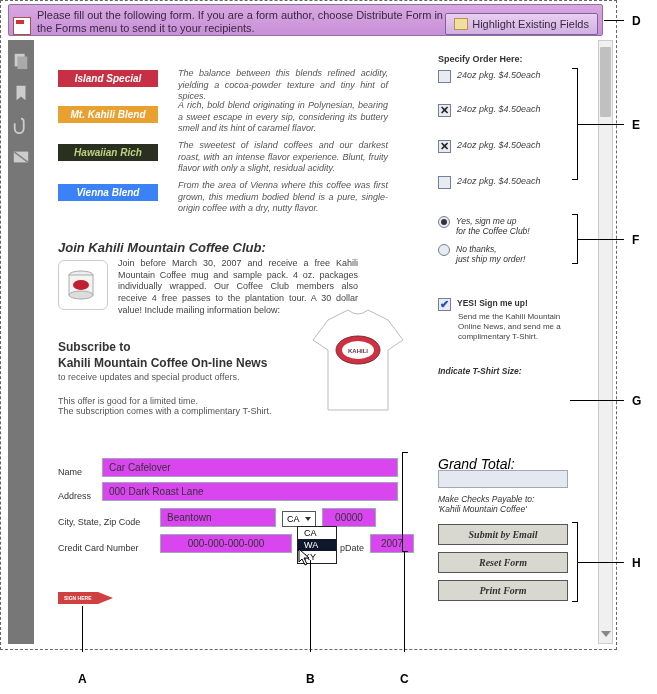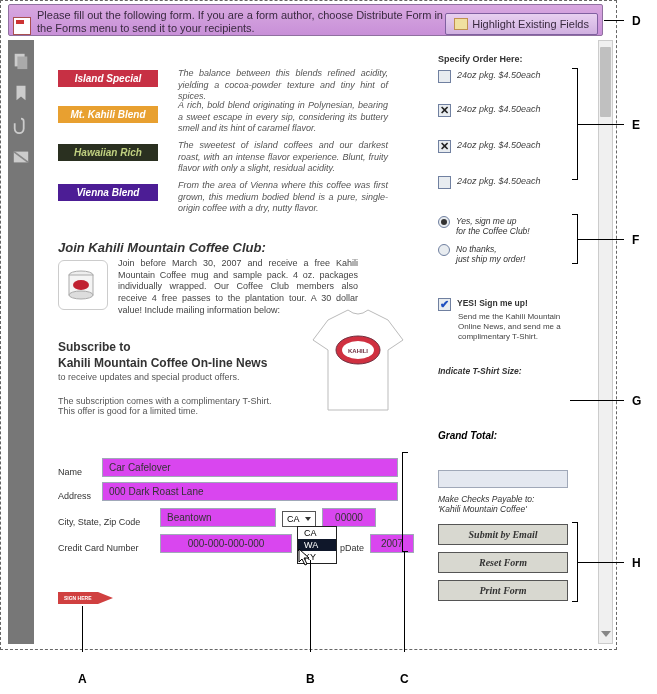--- a/index.html
+++ b/index.html
@@ -123,21 +123,21 @@
     padding: 3px 0;
     text-align: center;
     color: #fff;
     font-size: 10px;
     font-style: italic;
     font-weight: bold;
   }
   .lbl-red { background: #c73044; }
   .lbl-orange { background: #e8a030; }
   .lbl-dark { background: #2a3020; color: #c0d080; }
-  .lbl-lorange { background: #4c1d95; }
+  .lbl-lorange { background: #3b82f6; }
   .coffee-desc {
     position: absolute;
     left: 140px;
     width: 210px;
     font-size: 9px;
     font-style: italic;
     color: #555;
     line-height: 1.3;
     text-align: justify;
   }
@@ -253,22 +253,22 @@
     padding: 2px 4px;
     font-size: 9px;
     display: flex; justify-content: space-between; align-items: center;
   }
   .dd-btn::after {
     content: ""; width: 0; height: 0;
     border-left: 3px solid transparent; border-right: 3px solid transparent;
     border-top: 4px solid #333;
   }
   .total-head {
-    position: absolute; left: 400px; top: 390px;
-    font-size: 10px; font-weight: bold; font-style: italic;
+    position: absolute; left: 400px; top: 416px;
+    font-size: 14px; font-weight: normal; font-style: italic;
   }
   .total-box {
     position: absolute; left: 400px; top: 430px;
     width: 130px; height: 18px;
     background: #e4e8f0; border: 1px solid #a0a8b8;
   }
   .payable {
     position: absolute; left: 400px; top: 454px;
     font-size: 8.5px; font-style: italic; color: #333;
     line-height: 1.2;
@@ -390,22 +390,22 @@
       </svg>
   </div>
   <div class="join-desc">Join before March 30, 2007 and receive a free Kahili Mountain Coffee mug and sample pack. 4 oz. packages individually wrapped. Our Coffee Club members also receive 4 free passes to the plantation tour. A 30 dollar value! Include mailing information below:</div>
 
   <div class="subscribe-head">
     <div>Subscribe to</div>
     <div>Kahili Mountain Coffee On-line News</div>
   </div>
   <div class="subscribe-sub">to receive updates and special product offers.</div>
   <div class="subscribe-note">
+    <div>This offer is good for a limited time.</div>
     <div>The subscription comes with a complimentary T-Shirt.</div>
-    <div>This offer is good for a limited time.</div>
   </div>
 
   <svg class="tshirt" viewBox="0 0 120 120">
     <path d="M30 20 L50 10 Q60 18 70 10 L90 20 L105 40 L90 50 L90 110 L30 110 L30 50 L15 40 Z" fill="#fff" stroke="#bbb" stroke-width="1"></path>
     <ellipse cx="60" cy="50" rx="22" ry="14" fill="#d03040" stroke="#703040"></ellipse>
     <ellipse cx="60" cy="50" rx="16" ry="9" fill="#fff"></ellipse>
     <text x="60" y="53" text-anchor="middle" font-size="6" fill="#703040" font-weight="bold">KAHILI</text>
   </svg>
 
   <div class="yes-sign">

